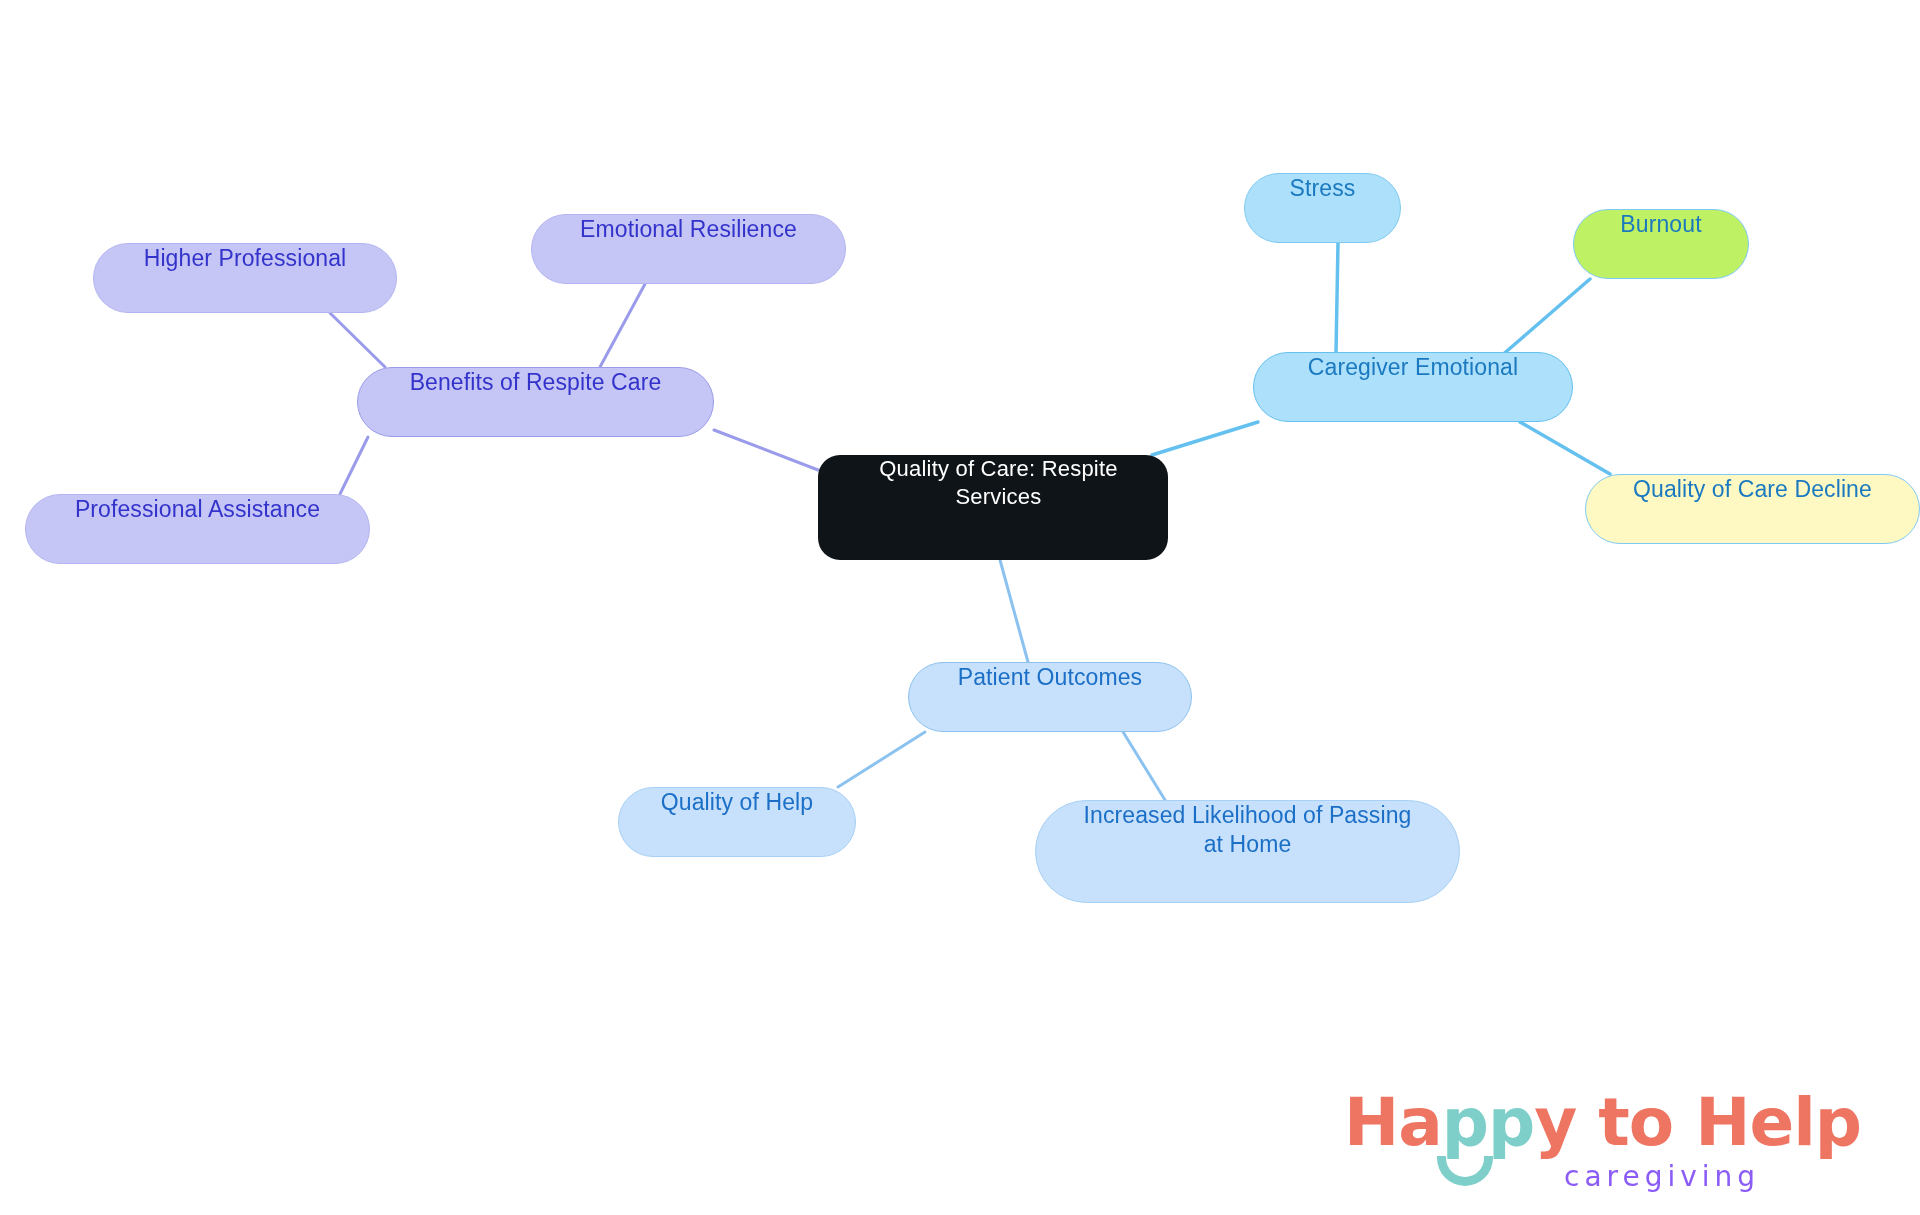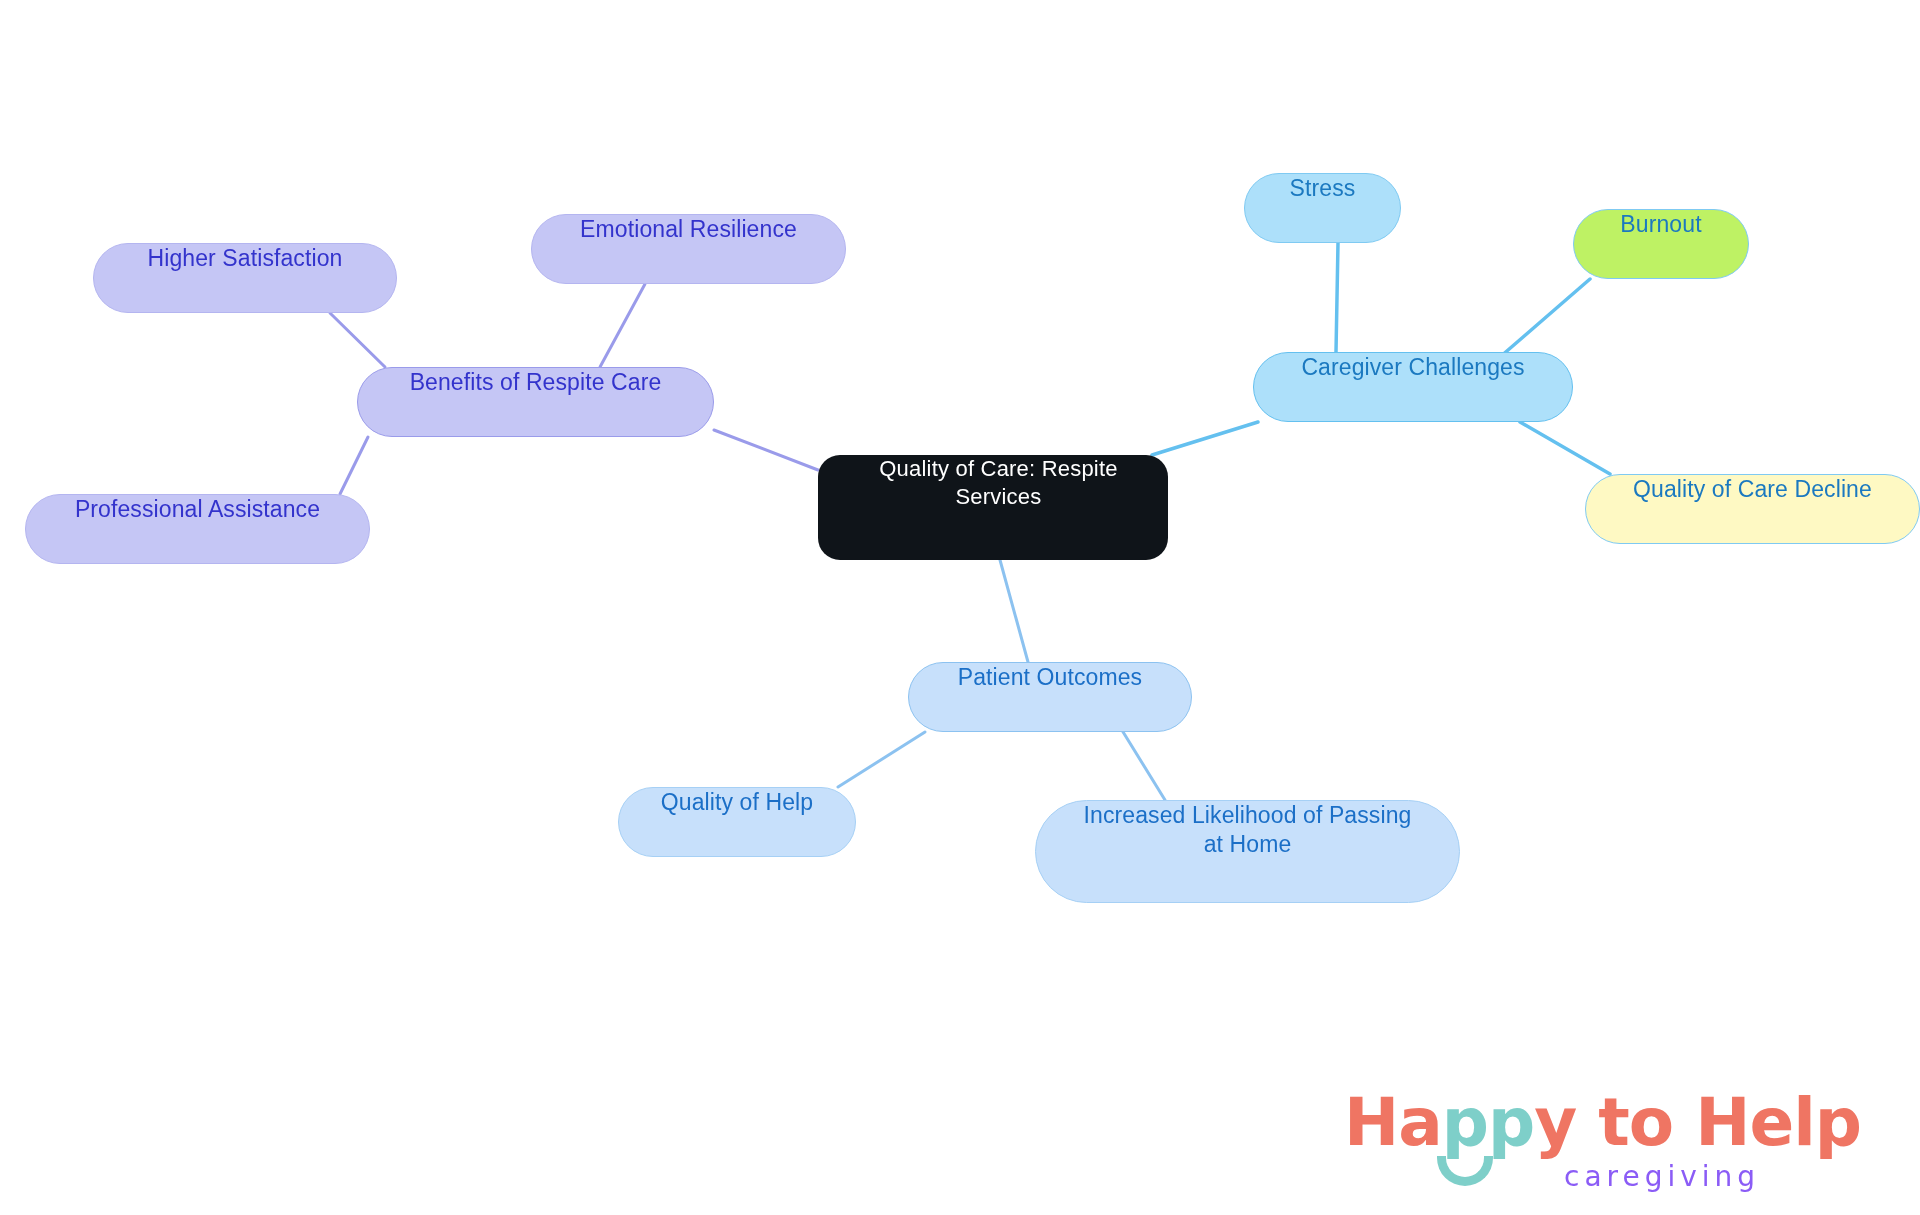--- a/index.html
+++ b/index.html
@@ -119,30 +119,30 @@
 
   <div id="node-layer">
       <div class="node root" style="left: 818px; top: 455px; width: 350px; height: 105px; background: rgb(15, 20, 25); border-color: rgb(15, 20, 25); color: rgb(255, 255, 255); font-size: 22px;">
         <span class="node-label">Quality of Care: Respite
 Services</span>
       </div>
       <div class="node" style="left: 357px; top: 367px; width: 357px; height: 70px; background: rgb(197, 198, 245); border-color: rgb(154, 155, 234); color: rgb(51, 51, 204); font-size: 23px;">
         <span class="node-label">Benefits of Respite Care</span>
       </div>
       <div class="node" style="left: 93px; top: 243px; width: 304px; height: 70px; background: rgb(197, 198, 245); border-color: rgb(180, 181, 240); color: rgb(51, 51, 204); font-size: 23px;">
-        <span class="node-label">Higher Satisfaction</span>
+        <span class="node-label">Higher Professional</span>
       </div>
       <div class="node" style="left: 531px; top: 214px; width: 315px; height: 70px; background: rgb(197, 198, 245); border-color: rgb(180, 181, 240); color: rgb(51, 51, 204); font-size: 23px;">
         <span class="node-label">Emotional Resilience</span>
       </div>
       <div class="node" style="left: 25px; top: 494px; width: 345px; height: 70px; background: rgb(197, 198, 245); border-color: rgb(180, 181, 240); color: rgb(51, 51, 204); font-size: 23px;">
         <span class="node-label">Professional Assistance</span>
       </div>
       <div class="node" style="left: 1253px; top: 352px; width: 320px; height: 70px; background: rgb(173, 224, 250); border-color: rgb(100, 192, 239); color: rgb(27, 121, 192); font-size: 23px;">
-        <span class="node-label">Caregiver Challenges</span>
+        <span class="node-label">Caregiver Emotional</span>
       </div>
       <div class="node" style="left: 1244px; top: 173px; width: 157px; height: 70px; background: rgb(173, 224, 250); border-color: rgb(127, 202, 242); color: rgb(27, 121, 192); font-size: 23px;">
         <span class="node-label">Stress</span>
       </div>
       <div class="node" style="left: 1573px; top: 209px; width: 176px; height: 70px; background: #bef264; border-color: rgb(127, 202, 242); color: rgb(27, 121, 192); font-size: 23px;">
         <span class="node-label">Burnout</span>
       </div>
       <div class="node" style="left: 1585px; top: 474px; width: 335px; height: 70px; background: #fef9c3; border-color: rgb(127, 202, 242); color: rgb(27, 121, 192); font-size: 23px;">
         <span class="node-label">Quality of Care Decline</span>
       </div>

